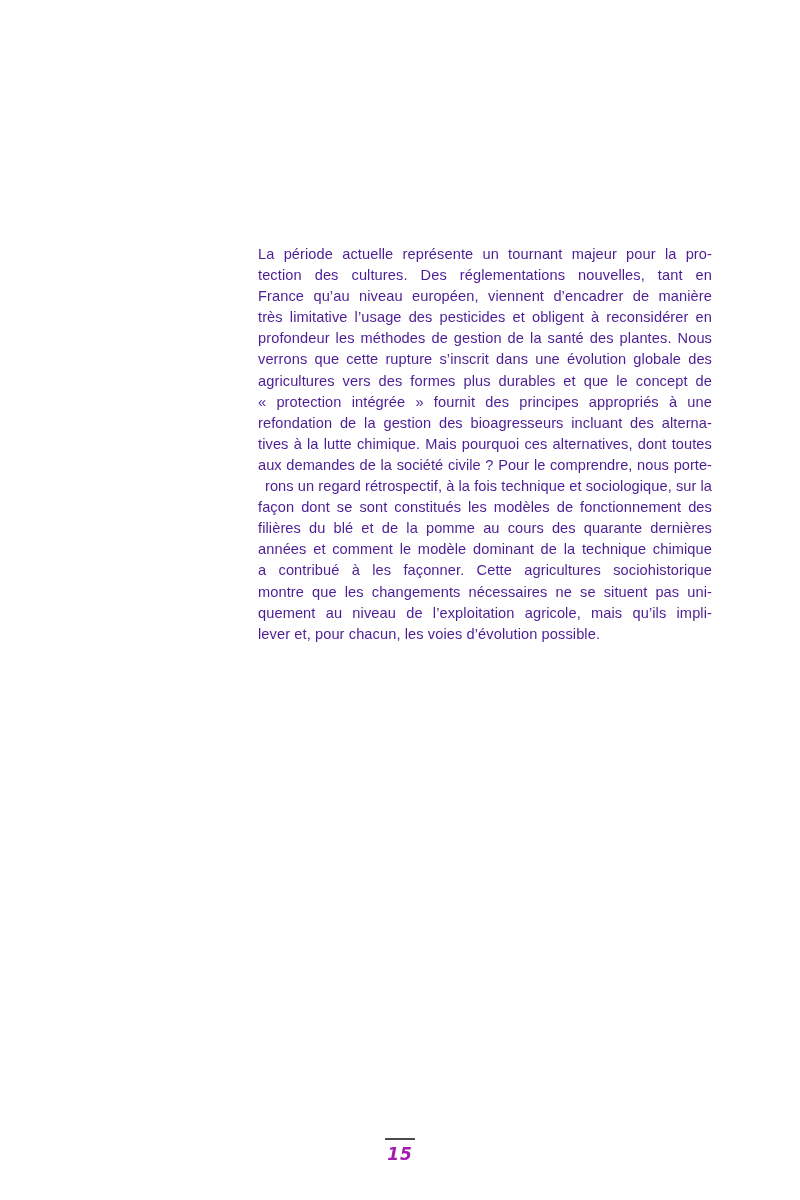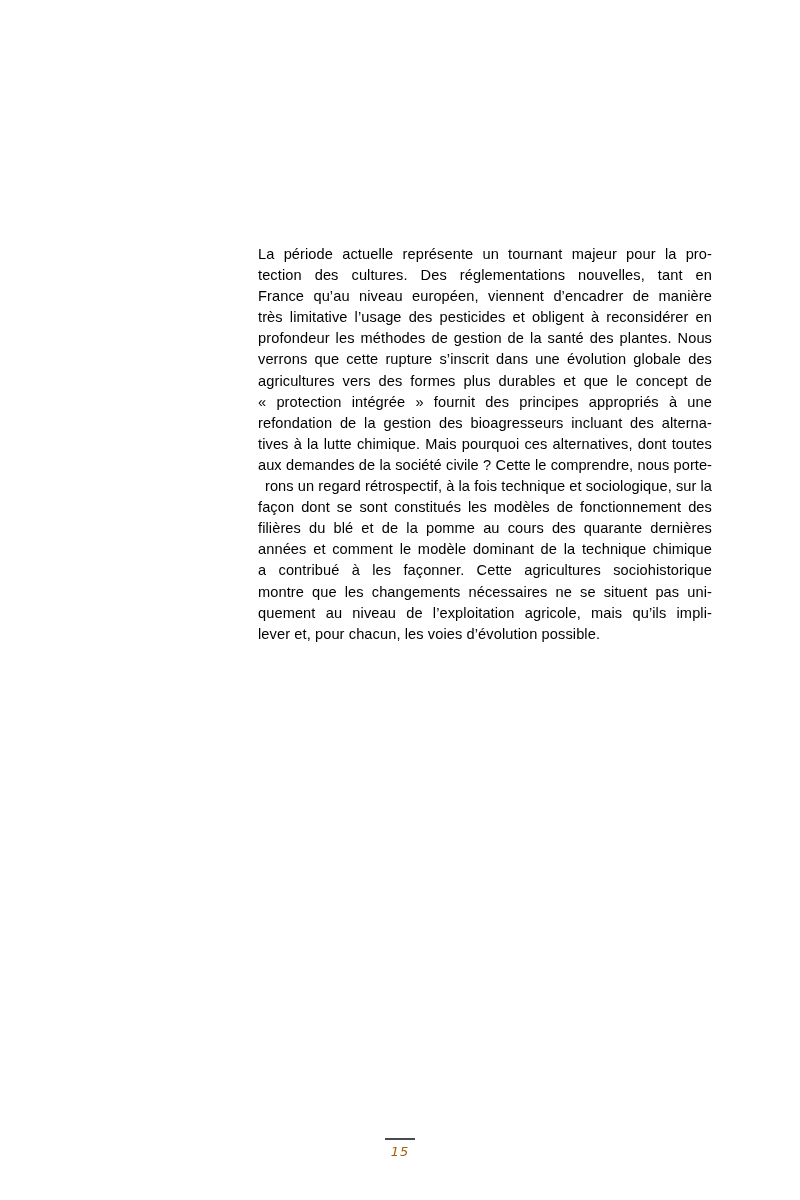--- a/index.html
+++ b/index.html
@@ -15,21 +15,21 @@
     overflow: hidden;
     font-family: "Liberation Sans", "DejaVu Sans", sans-serif;
   }
   .text-block {
     position: absolute;
     left: 258px;
     top: 244px;
     width: 454px;
     font-size: 14.6px;
     line-height: 21.1px;
-    color: #000000;
+    color: #4c1d95;
     letter-spacing: 0.1px;
   }
   .text-line {
     text-align: justify;
     text-align-last: justify;
     white-space: normal;
     height: 21.1px;
     overflow: visible;
   }
   .text-line.last {
@@ -44,44 +44,44 @@
     text-align: center;
   }
   .folio-rule {
     width: 30px;
     height: 2px;
     background: #4a4a4a;
     margin: 0 auto 4px auto;
   }
   .folio-num {
     font-family: "DejaVu Sans", sans-serif;
-    font-size: 13px;
-    font-weight: normal;
+    font-size: 17px;
+    font-weight: bold;
     font-style: italic;
-    color: #a16207;
+    color: #a21caf;
     letter-spacing: 1px;
   }
 </style>
 </head>
 <body>
 
 <div class="page">
 
   <div class="text-block">
       <div class="text-line">La période actuelle représente un tournant majeur pour la pro-</div>
       <div class="text-line">tection des cultures. Des réglementations nouvelles, tant en</div>
       <div class="text-line">France qu’au niveau européen, viennent d’encadrer de manière</div>
       <div class="text-line">très limitative l’usage des pesticides et obligent à reconsidérer en</div>
       <div class="text-line">profondeur les méthodes de gestion de la santé des plantes. Nous</div>
       <div class="text-line">verrons que cette rupture s’inscrit dans une évolution globale des</div>
       <div class="text-line">agricultures vers des formes plus durables et que le concept de</div>
       <div class="text-line">« protection intégrée » fournit des principes appropriés à une</div>
       <div class="text-line">refondation de la gestion des bioagresseurs incluant des alterna-</div>
       <div class="text-line">tives à la lutte chimique. Mais pourquoi ces alternatives, dont toutes</div>
-      <div class="text-line" style="letter-spacing: 0.0410448px;">aux demandes de la société civile ? Cette le comprendre, nous porte-</div>
+      <div class="text-line" style="letter-spacing: 0.0410448px;">aux demandes de la société civile ? Pour le comprendre, nous porte-</div>
       <div class="text-line" style="letter-spacing: 0.0648872px; margin-left: 7px;">rons un regard rétrospectif, à la fois technique et sociologique, sur la</div>
       <div class="text-line">façon dont se sont constitués les modèles de fonctionnement des</div>
       <div class="text-line">filières du blé et de la pomme au cours des quarante dernières</div>
       <div class="text-line">années et comment le modèle dominant de la technique chimique</div>
       <div class="text-line">a contribué à les façonner. Cette agricultures sociohistorique</div>
       <div class="text-line">montre que les changements nécessaires ne se situent pas uni-</div>
       <div class="text-line">quement au niveau de l’exploitation agricole, mais qu’ils impli-</div>
       <div class="text-line last">lever et, pour chacun, les voies d’évolution possible.</div>
     </div>
 

